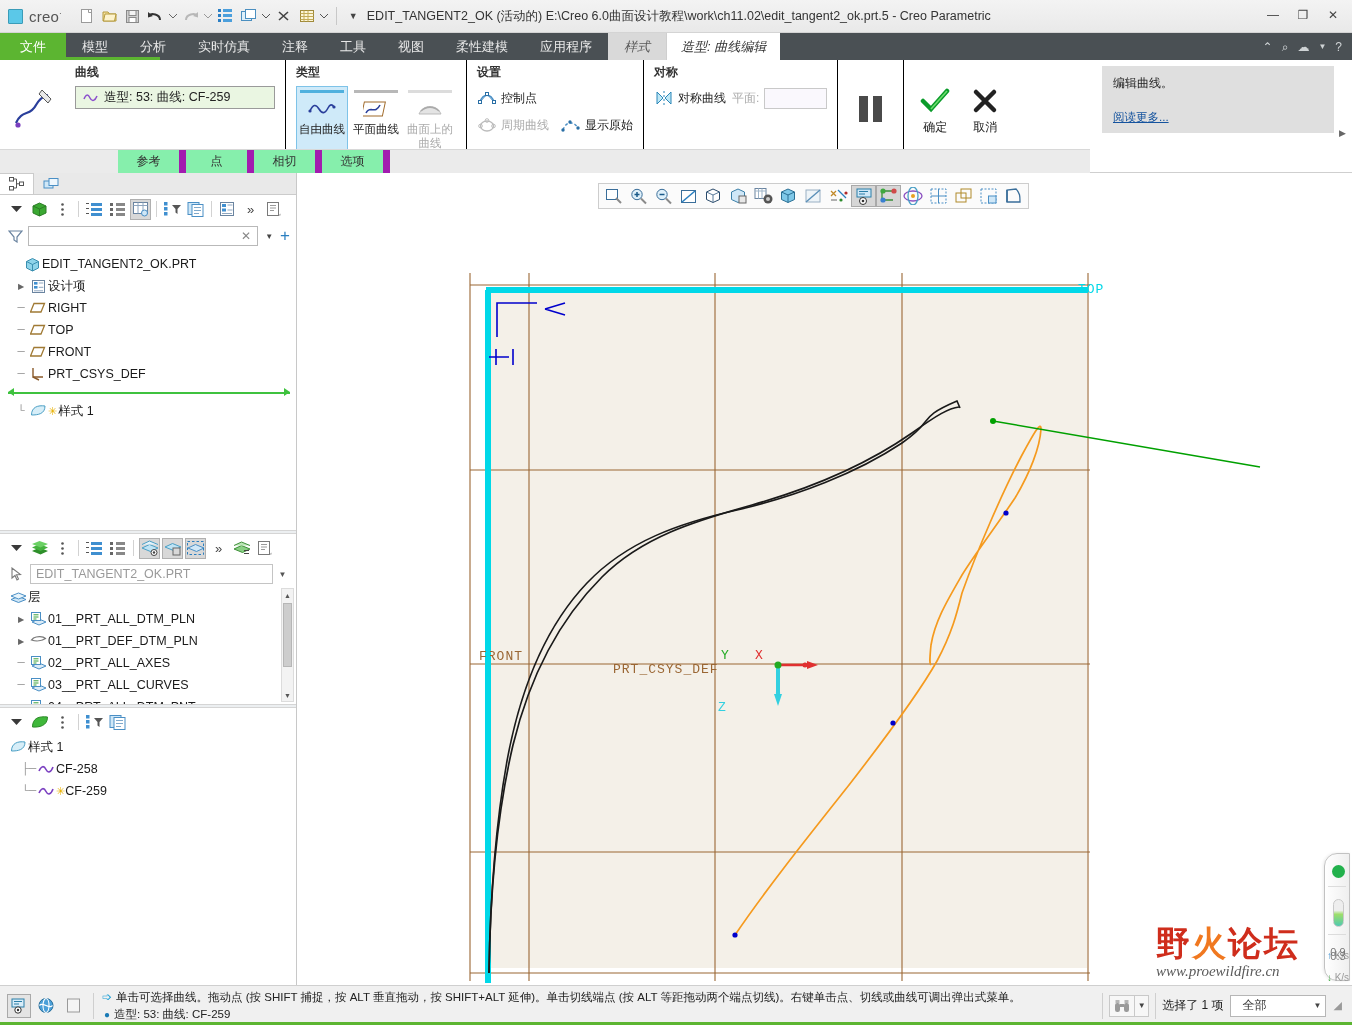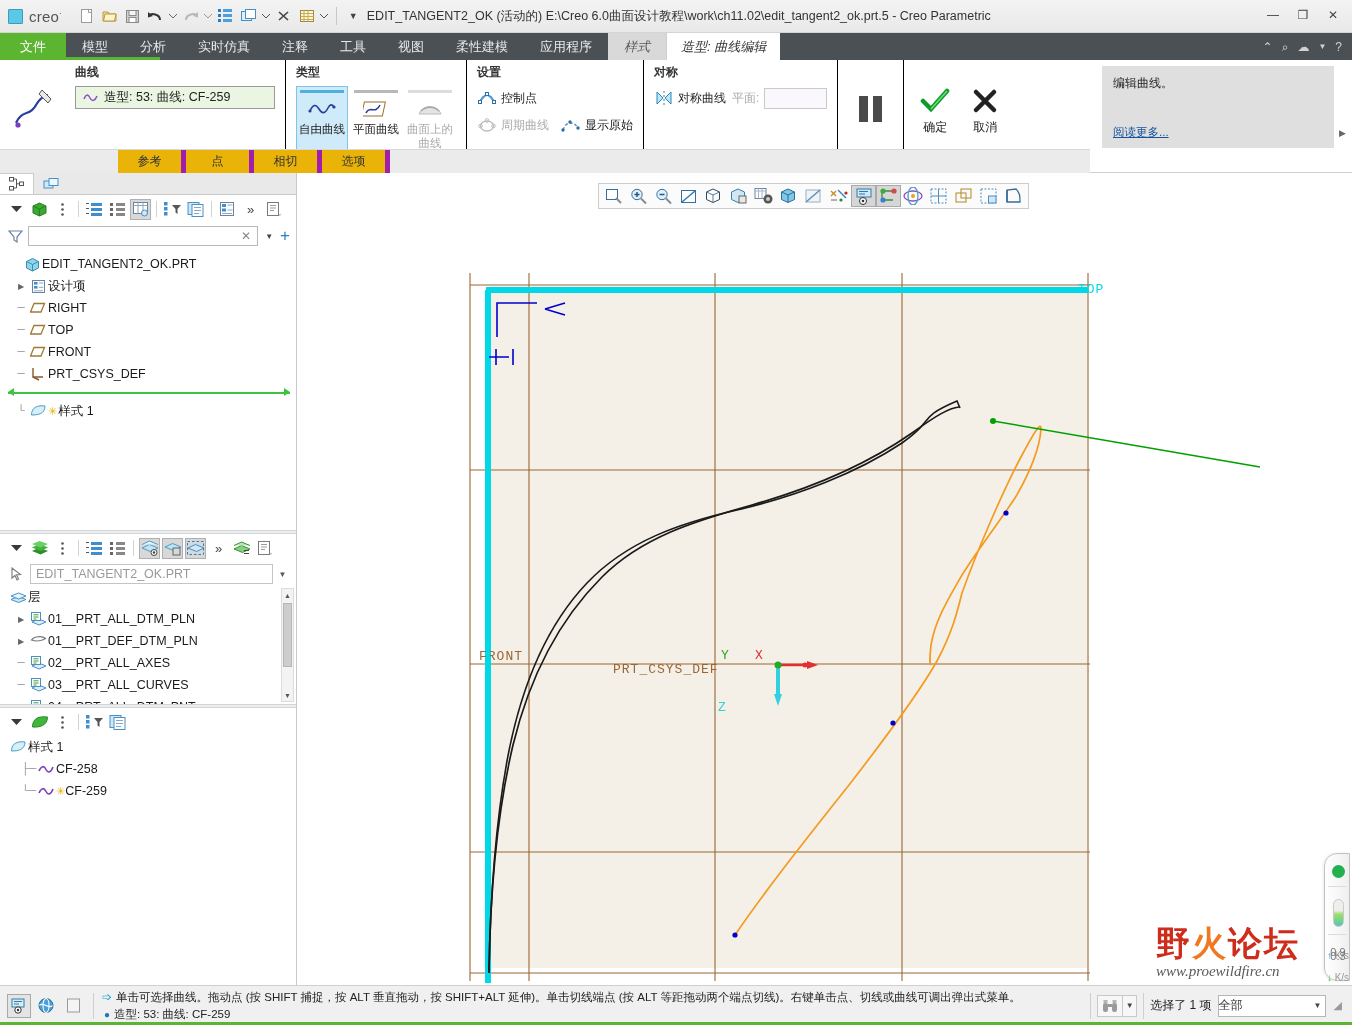--- a/index.html
+++ b/index.html
@@ -112,37 +112,37 @@
     border: 1px solid #c9c9c9; background: #faf8fd; height: 21px; width: 63px;
   }
 
   .okbtn {
     width: 42px; display:flex; flex-direction: column; align-items:center;
     font-size: 12px; color: #222; cursor: default; padding-top: 8px;
   }
 
   .help-panel {
     margin-left: auto; margin-top: 6px; margin-right: 18px;
-    width: 232px; height: 82px; background: #dfdfdf;
+    width: 232px; height: 67px; background: #dfdfdf;
     padding: 9px 11px; font-size: 12px; color: #222;
     position: relative;
   }
   .help-link { color: #15539e; text-decoration: underline; position: absolute; bottom: 8px; left: 11px; font-size: 11.5px; }
   .help-chevron { position: absolute; right: 3px; top: 68px; color: #666; font-size: 9px; }
 
   
   .subtabs {
     position: absolute; left: 0; top: 149px; width: 1090px; height: 24px;
     background: #ebebeb; display: flex; align-items: stretch;
     border-top: 1px solid #d8d8d8;
   }
   .subtab {
     width: 68px; display:flex; align-items:center; justify-content:center;
-    font-size: 12px; color: #333; border-right: 5px solid #a21caf;
-    background: #eab308; cursor: default;
+    font-size: 12px; color: #333; border-right: 7px solid #a21caf;
+    background: #86efac; cursor: default;
   }
   .subtab:first-child { margin-left: 118px; }
 
   
   .leftpanel {
     position: absolute; left: 0; top: 173px; width: 297px; height: 812px;
     background: #ffffff; border-right: 1px solid #c8c8c8;
     display: flex; flex-direction: column;
   }
   .lp-tabstrip {
@@ -264,22 +264,22 @@
   .sb-msgs { flex: 1; display:flex; flex-direction: column; justify-content:center; gap:2px; }
   .sb-line { display:flex; align-items:center; gap: 4px; font-size: 11.5px; color: #222; white-space: nowrap; }
   .sb-arrow { color: #1c9fd6; font-size: 12px; }
   .sb-bullet { color: #1a7ab5; font-size: 10px; padding-left:2px; }
   .sb-right { display: flex; align-items: center; gap: 6px; padding-right: 10px; }
   .sb-bin { width: 1px; height: 26px; background: #cfcfcf; }
   .sb-find { width: 26px; height: 22px; border: 1px solid #c9c9c9; background:#f7f7f7; display:flex; align-items:center; justify-content:center; }
   .sb-find2 { width: 14px; height: 22px; border: 1px solid #c9c9c9; border-left:0; background:#f7f7f7; display:flex; align-items:center; justify-content:center; font-size:8px; color:#444;}
   .sb-sel { font-size: 12px; color: #222; white-space: nowrap; }
   .sb-filter {
-    width: 108px; height: 22px; border: 1px solid #b6b6b6; background: #fff;
-    display:flex; align-items:center; padding: 0 0; font-size: 12px; color: #333;
+    width: 96px; height: 22px; border: 1px solid #b6b6b6; background: #fff;
+    display:flex; align-items:center; padding: 0 12px; font-size: 12px; color: #333;
     position: relative;
   }
   .sb-filter .ar { position:absolute; right:3px; font-size:8px; color:#444; }
   .sb-grip { color: #9a9a9a; font-size: 11px; padding-left: 2px; }
   .green-strip { position:absolute; left:0; bottom:0; width: 1352px; height:3px; background:#5cb531; }
   .green-strip2 { position:absolute; left:0; top:57px; width:160px; height:3px; background:#5cb531; }
 </style>
 </head>
 <body>
 

